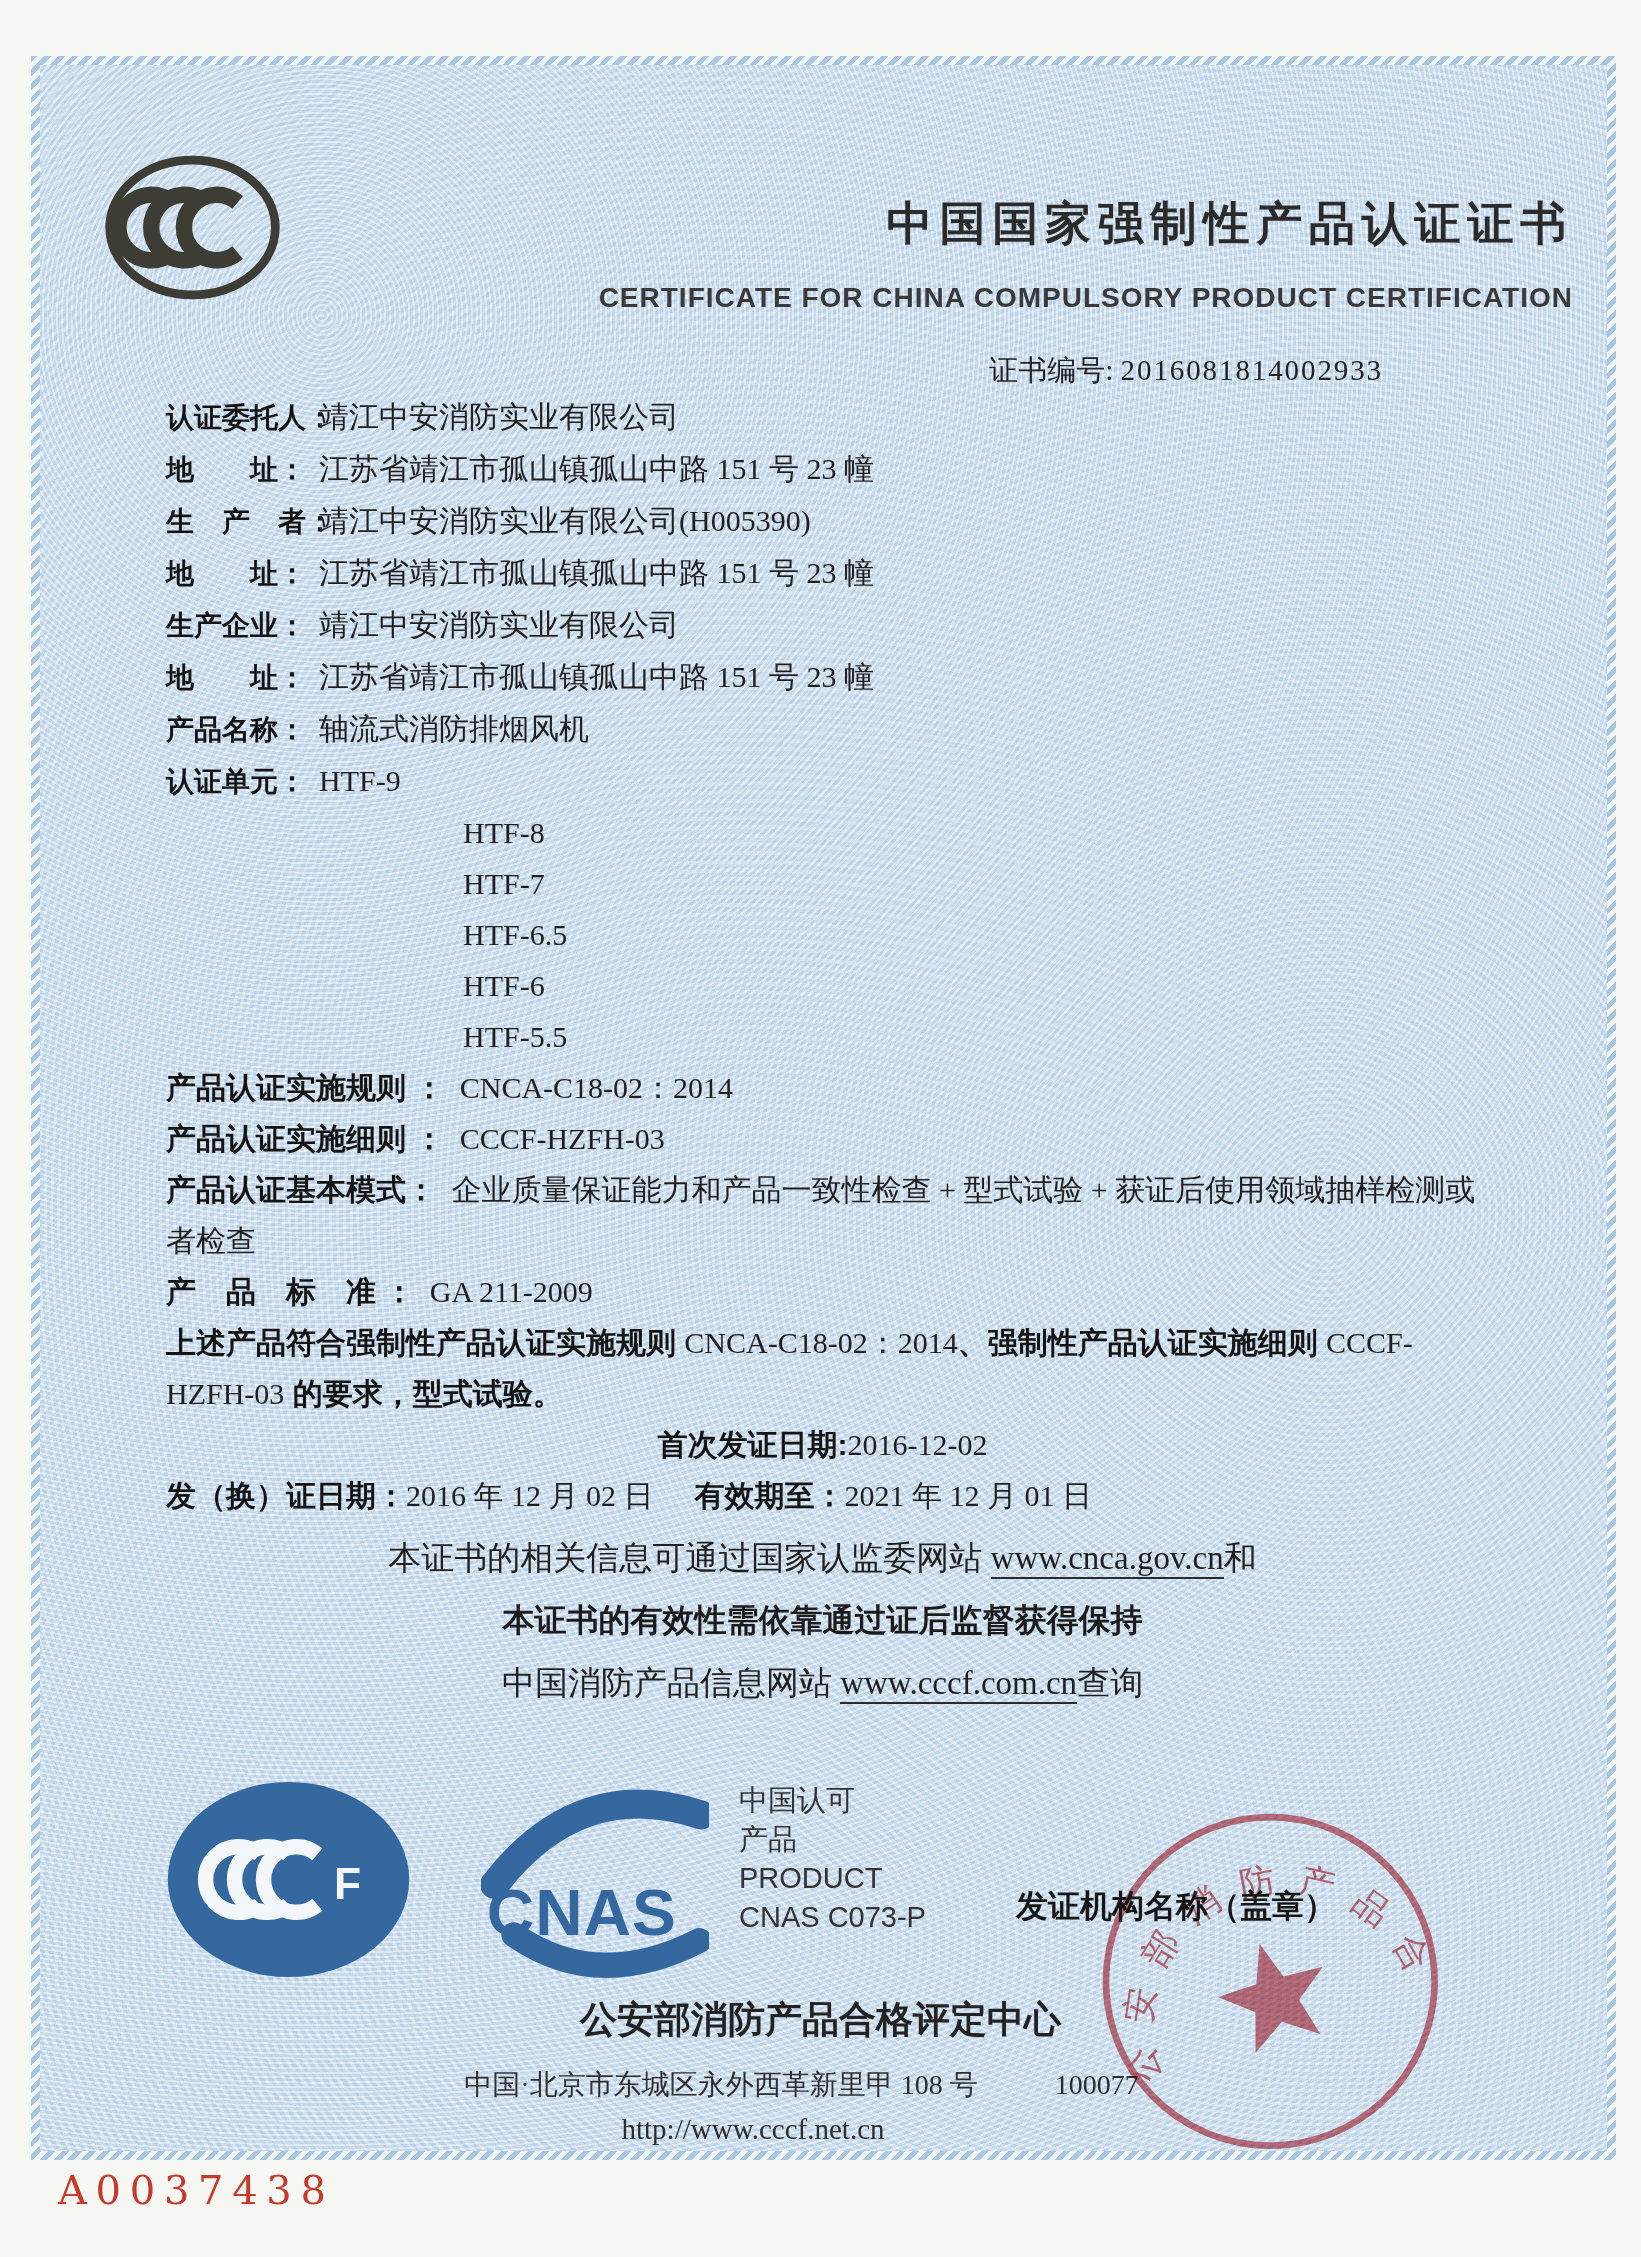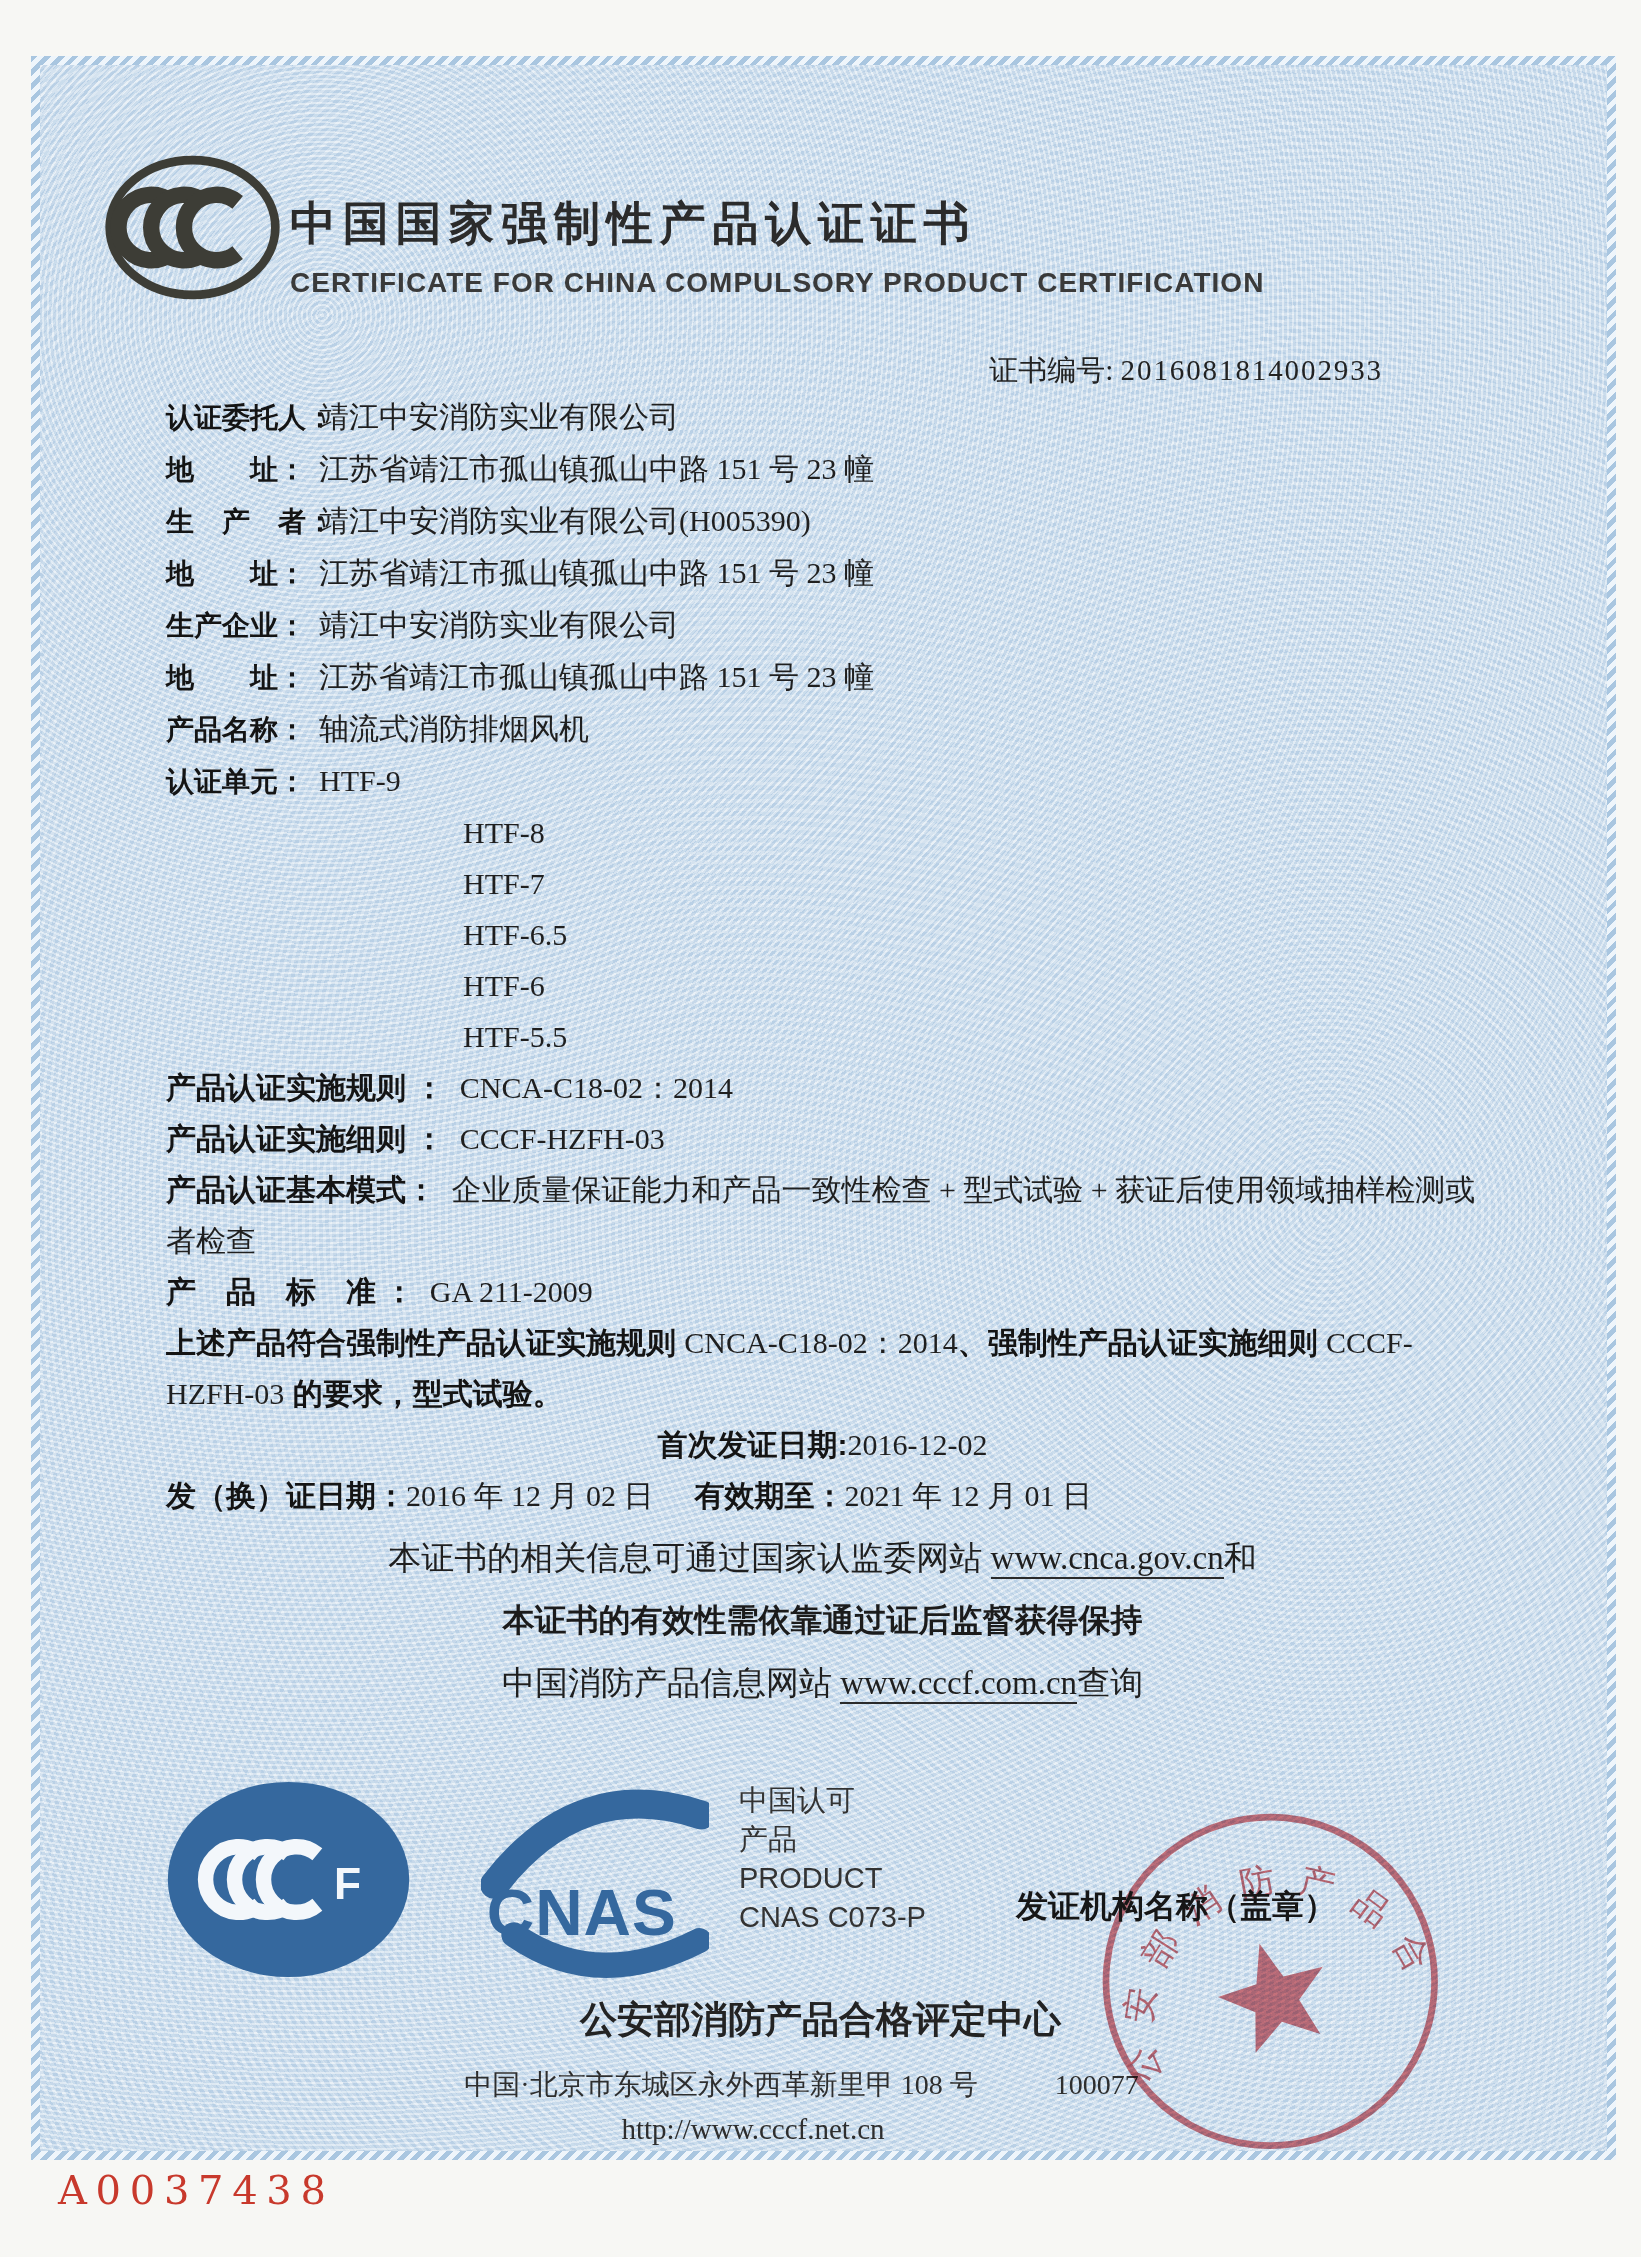--- a/index.html
+++ b/index.html
@@ -19,27 +19,27 @@
   .cert-inner{
     position:absolute;inset:8.7px;
     background:
       repeating-radial-gradient(circle at 18% 12%, rgba(255,255,255,.30) 0 1.9px, rgba(110,155,200,.10) 1.9px 4.8px),
       repeating-radial-gradient(circle at 82% 55%, rgba(255,255,255,.22) 0 2.9px, rgba(120,160,205,.09) 2.9px 6.8px),
       repeating-radial-gradient(circle at 45% 90%, rgba(255,255,255,.18) 0 3.9px, rgba(130,168,210,.07) 3.9px 8.7px),
       #cfe0ee;
   }
   .abs{position:absolute;}
   
-  .title-block{left:290px;right:68px;top:193px;text-align:left;}
+  .title-block{left:290px;right:68px;top:193px;text-align:right;}
   .cert-title{
     font-family:"Liberation Sans","DejaVu Sans",sans-serif;
     font-weight:700;font-size:46px;letter-spacing:6.8px;color:#2b2b2b;white-space:nowrap;
   }
   .cert-subtitle{
-    margin-top:12px;
+    margin-top:27px;
     font-family:"Liberation Sans","DejaVu Sans",sans-serif;
     font-weight:600;font-size:28px;letter-spacing:1px;color:#3a3a3a;white-space:nowrap;
   }
   .cert-no{left:0;top:351px;width:1383px;text-align:right;font-size:29px;color:#222;}
   .cert-no .num{letter-spacing:1.9px;}
   
   .flow{left:166px;top:391px;width:1313px;}
   .row{min-height:51px;line-height:51px;font-size:30px;}
   .lbl{
     display:inline-block;width:153px;

